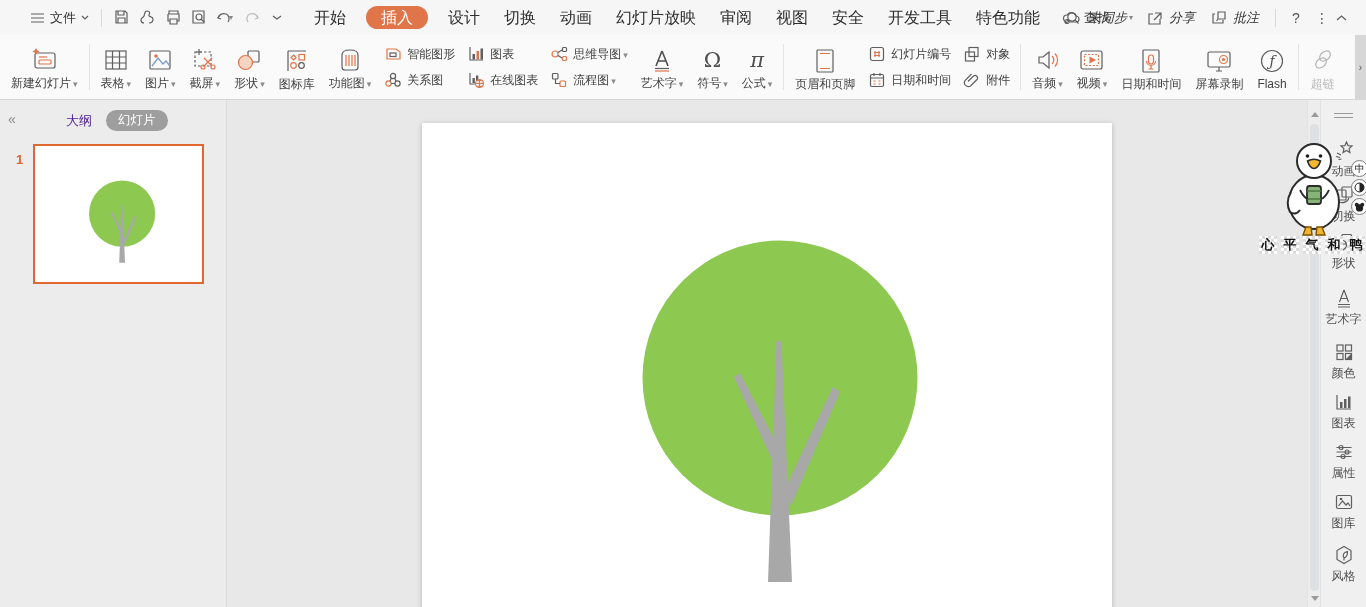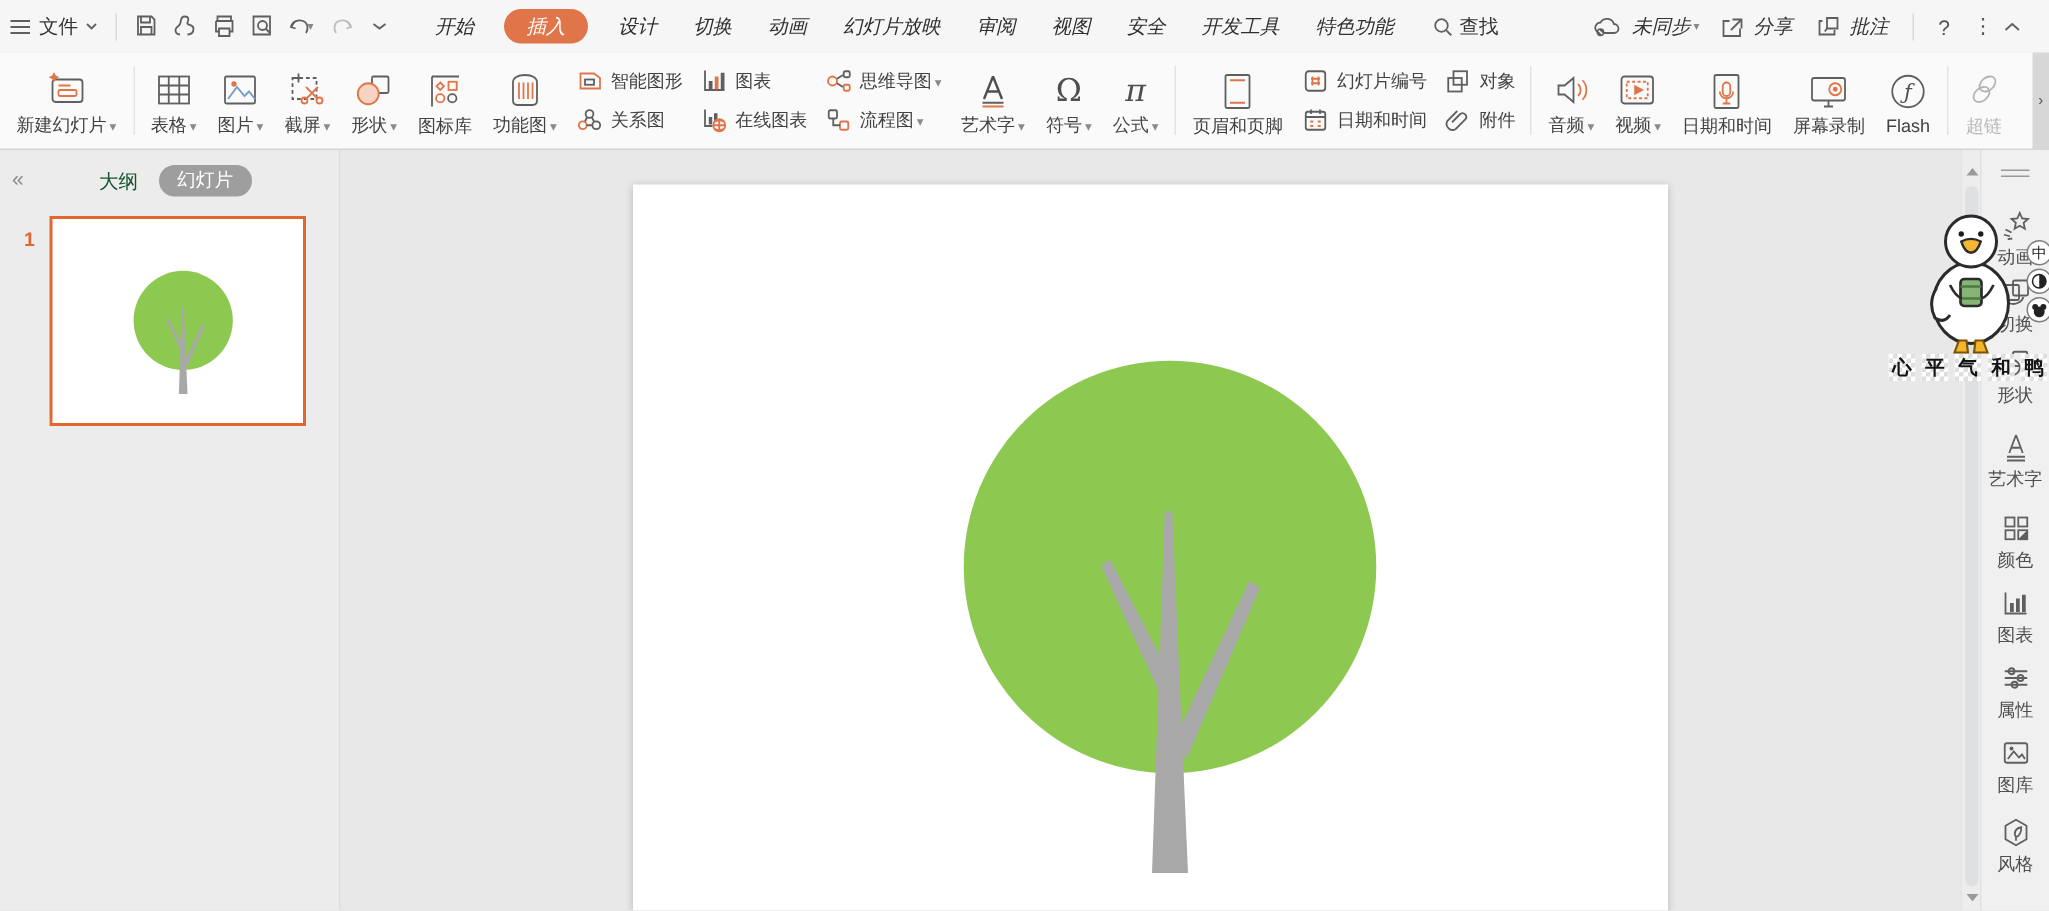--- a/index.html
+++ b/index.html
@@ -8,29 +8,29 @@
     font-family:"Liberation Sans","DejaVu Sans",sans-serif;
     font-size:12px; color:#3b3b3b; background:#e8e8e8; position:relative;
   }
   svg { display:block; }
   .g  { stroke:#5f5f5f; fill:none; stroke-width:1.2; }
   .o  { stroke:var(--accent); fill:none; stroke-width:1.2; }
   .of { fill:var(--accent); stroke:none; }
   .gf { fill:#5f5f5f; stroke:none; }
 
   
-  .topbar { height:35px; background:#f6f6f6; display:flex; align-items:center; padding:0 0; position:relative; }
+  .topbar { height:35px; background:#f6f6f6; display:flex; align-items:center; padding:0 24px; position:relative; }
   .tb-item { display:flex; align-items:center; height:35px; }
   .file-menu { display:flex; align-items:center; gap:5px; padding:0 6px; font-size:13px; color:#333; }
   .tb-sep { width:1px; height:18px; background:#d9d9d9; margin:0 6px; }
   .qa { width:26px; height:24px; display:flex; align-items:center; justify-content:center; border-radius:3px; color:#555; }
   .qa.dis svg { opacity:.38; }
   .qa-dd { font-size:8px; color:#888; margin-left:-4px; }
   .tabs { display:flex; align-items:center; margin-left:12px; }
-  .tab { padding:0 12px; font-size:13px; color:#2f2f2f; height:35px; line-height:35px; white-space:nowrap; cursor:default;font-style:italic; }
+  .tab { padding:0 12px; font-size:16px; color:#2f2f2f; height:35px; line-height:35px; white-space:nowrap; cursor:default; }
   .tab.active { background:var(--accent); color:#fff; border-radius:12px; height:23px; line-height:23px; margin:0 8px; padding:0 15px; }
   .find { display:flex; align-items:center; gap:4px; margin-left:14px; font-size:13px; color:#333; }
   .tb-right { position:absolute; right:6px; top:0; height:35px; display:flex; align-items:center; gap:2px; }
   .tb-right .lbl { font-size:13px; color:#333; margin:0 2px; }
   .tb-btn { display:flex; align-items:center; gap:4px; padding:0 6px; height:35px;font-style:italic; }
   .glyph-btn { width:24px; text-align:center; font-size:14px; color:#555; }
 
   
   .ribbon { height:65px; background:#fafafa; border-bottom:1px solid #d4d4d4; display:flex; align-items:stretch; padding:0 4px; position:relative; }
   .rb-sep { width:1px; background:#e3e3e3; margin:9px 4px; }
@@ -43,21 +43,21 @@
   .rb-row .ic16 { width:18px; height:18px; display:flex; align-items:center; justify-content:center; }
   .big-glyph { font-size:21px; color:#4f4f4f; font-family:"DejaVu Serif","Liberation Serif",serif; line-height:26px; }
   .disabled-item .rb-label { color:#b8b8b8; }
   .ribbon-corner { position:absolute; right:0; top:0; width:11px; height:65px; background:#d7d7d7; display:flex; align-items:center; justify-content:center; color:#555; font-size:10px; }
 
   
   .main { position:absolute; top:100px; left:0; width:1366px; height:507px; display:flex; }
   .left-panel { width:227px; background:#ececec; border-right:1px solid #dcdcdc; position:relative; flex:none; }
   .lp-collapse { position:absolute; left:8px; top:11px; font-size:14px; color:#8a8a8a; letter-spacing:-1px; }
   .lp-tabs { position:absolute; left:66px; top:10px; display:flex; align-items:center; gap:14px; }
-  .lp-tab { font-size:13px; color:#14532d; }
+  .lp-tab { font-size:13px; color:#4c1d95; }
   .lp-pill { background:var(--pill-gray); color:#fff; border-radius:11px; padding:2px 12px; font-size:12.5px; }
   .thumb-num { position:absolute; left:16px; top:52px; color:var(--accent-border); font-weight:bold; font-size:13px; }
   .thumb { position:absolute; left:33px; top:44px; width:171px; height:140px; background:#fff; border:2px solid var(--accent-border); display:flex; align-items:center; justify-content:center; }
 
   .canvas { flex:1; position:relative; background:#e8e8e8; overflow:hidden; }
   .slide { position:absolute; left:195px; top:23px; width:690px; height:545px; background:#fff; box-shadow:0 1px 5px rgba(0,0,0,.22); }
 
   .vscroll { width:13px; background:#ededee; border-left:1px solid #e3e3e3; position:relative; flex:none; }
   .vs-up, .vs-down { position:absolute; left:3px; width:0; height:0; border-left:4px solid transparent; border-right:4px solid transparent; }
   .vs-up { top:12px; border-bottom:5px solid #9a9a9a; }

